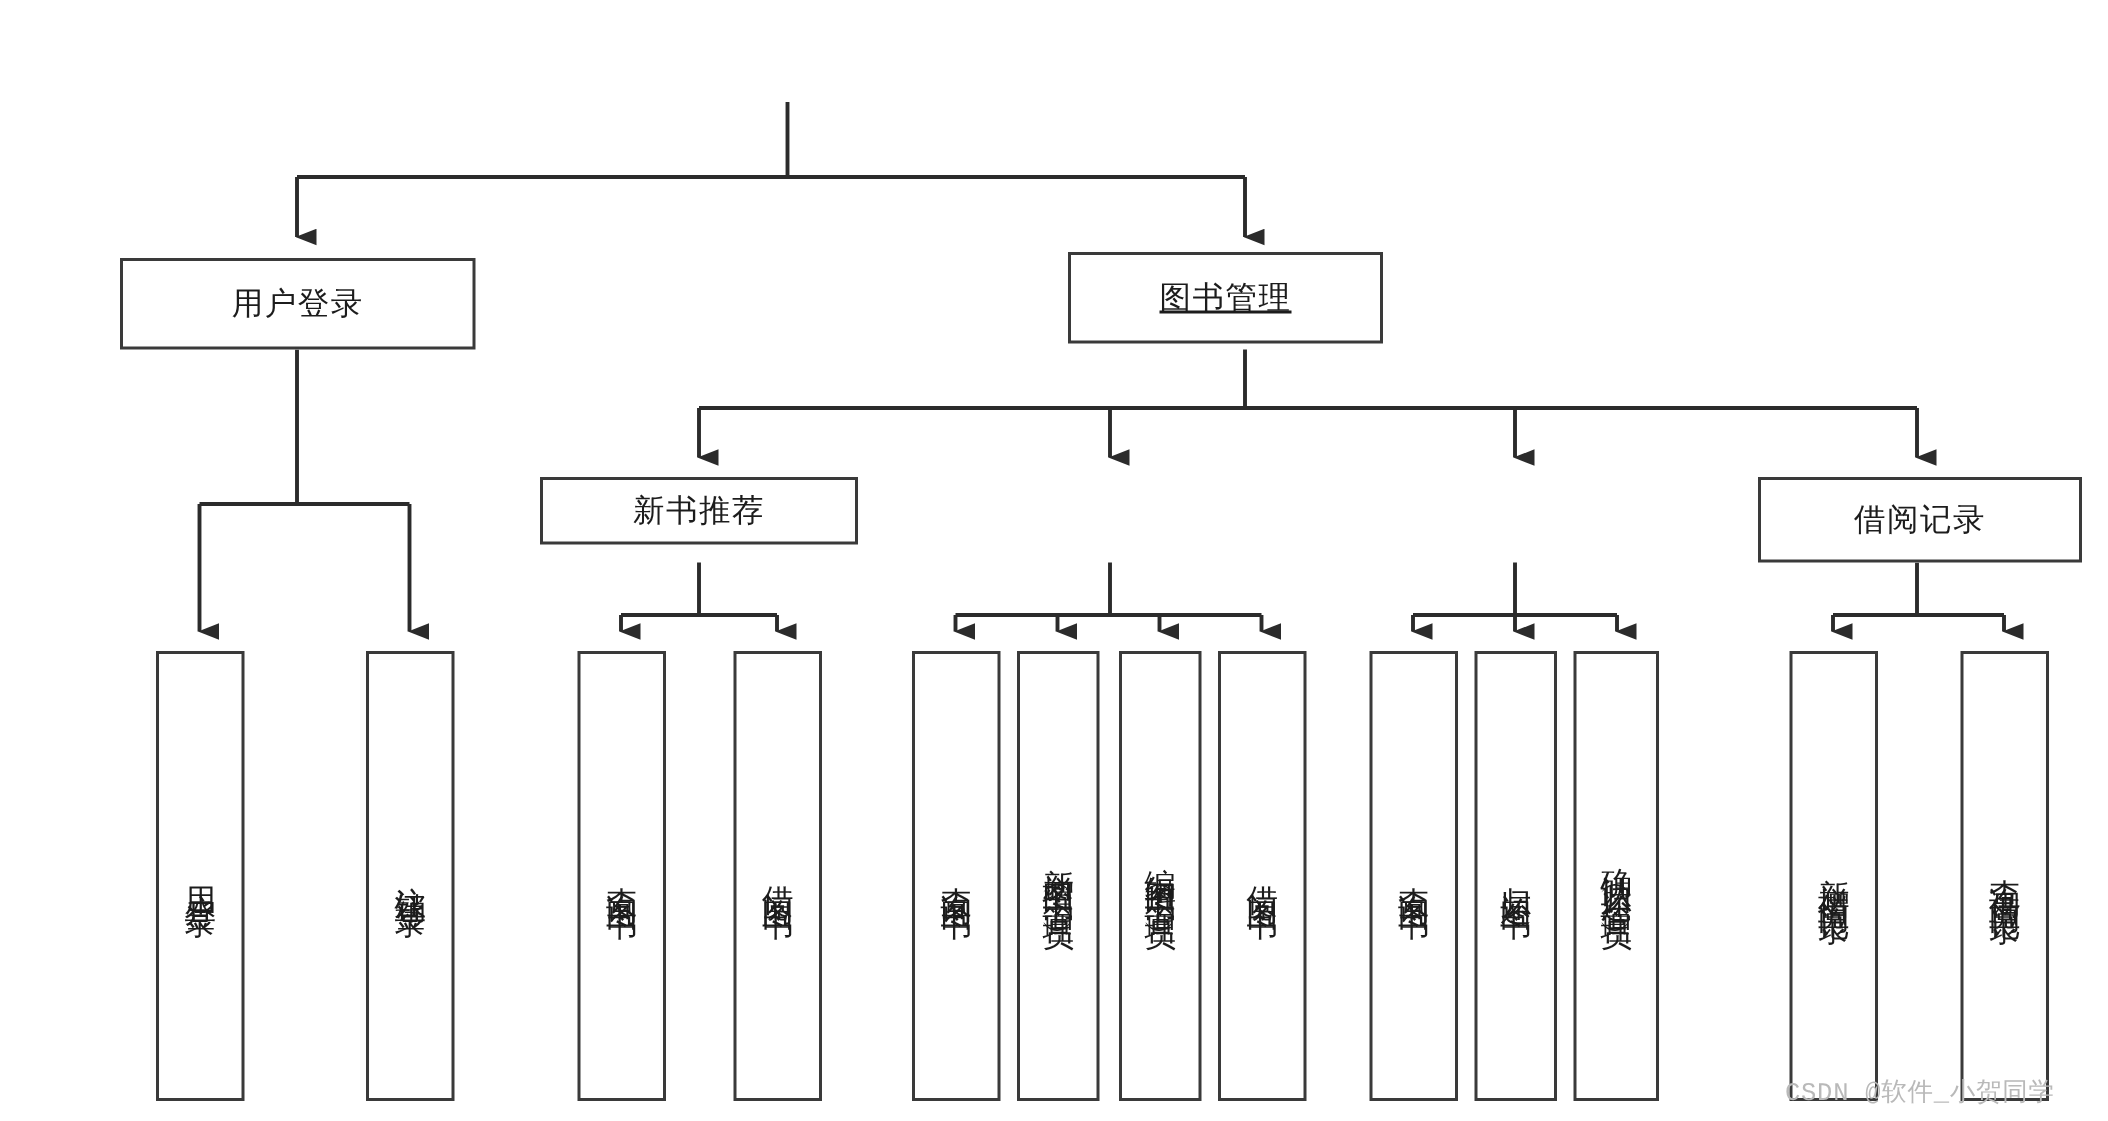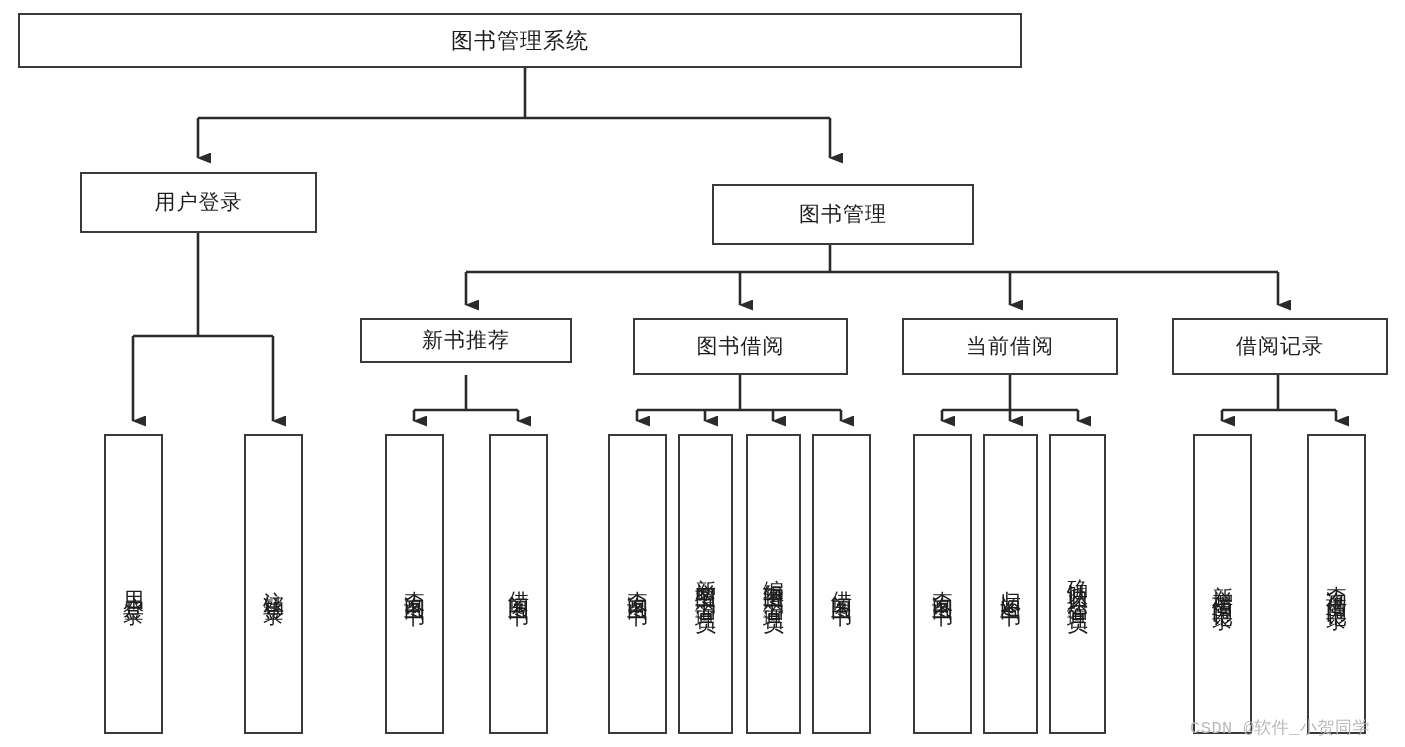--- a/index.html
+++ b/index.html
@@ -122,39 +122,30 @@
       <path d="M 1010 410 L 1010 421" marker-end="url(#arrow)"></path>
       <path d="M 1078 410 L 1078 421" marker-end="url(#arrow)"></path>
 
       <path d="M 1278 375 L 1278 410"></path>
       <path d="M 1222 410 L 1336 410"></path>
       <path d="M 1222 410 L 1222 421" marker-end="url(#arrow)"></path>
       <path d="M 1336 410 L 1336 421" marker-end="url(#arrow)"></path>
     </g>
   </svg>
 
-  <div class="node horiz root" style="left:18px; top:13px; width:1004px; height:55px;">
-    <span class="label">图书管理系统</span>
-  </div>
 
   <div class="node horiz" style="left:80px; top:172px; width:237px; height:61px;">
     <span class="label">用户登录</span>
   </div>
-  <div class="node horiz" style="left:712px; top:184px; width:262px; height:61px;">
+  <div class="node horiz" style="left:712px; top:168px; width:210px; height:61px;text-decoration:underline;">
     <span class="label">图书管理</span>
   </div>
 
   <div class="node horiz" style="left:360px; top:318px; width:212px; height:45px;">
     <span class="label">新书推荐</span>
-  </div>
-  <div class="node horiz" style="left:633px; top:318px; width:215px; height:57px;">
-    <span class="label">图书借阅</span>
-  </div>
-  <div class="node horiz" style="left:902px; top:318px; width:216px; height:57px;">
-    <span class="label">当前借阅</span>
   </div>
   <div class="node horiz" style="left:1172px; top:318px; width:216px; height:57px;">
     <span class="label">借阅记录</span>
   </div>
 
   <div class="node vert" style="left:104px; top:434px; width:59px; height:300px;">
     <span class="label">用户登录</span>
   </div>
   <div class="node vert" style="left:244px; top:434px; width:59px; height:300px;">
     <span class="label">注销登录</span>

